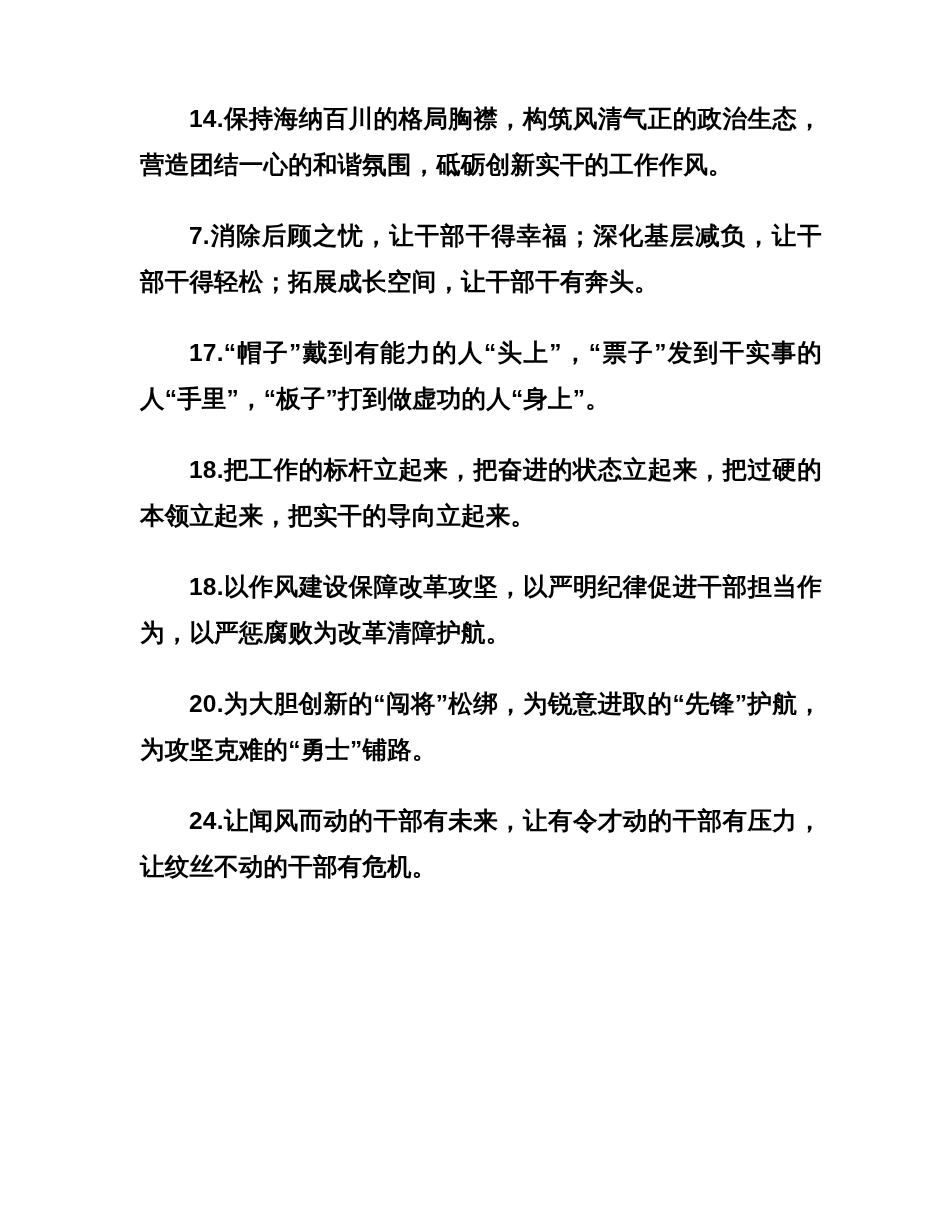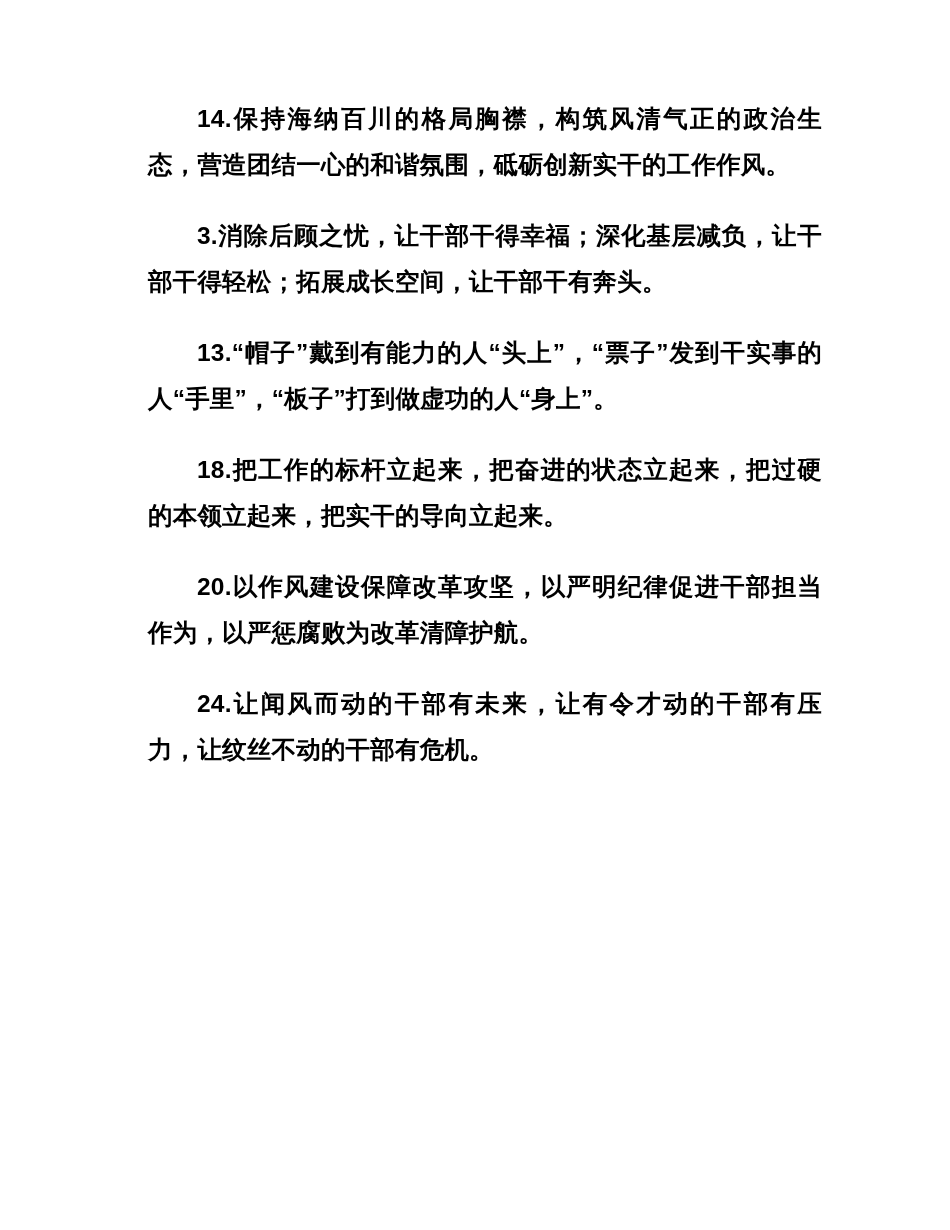--- a/index.html
+++ b/index.html
@@ -25,21 +25,21 @@
   }
 
   .doc-body {
     position: absolute;
     left: 136px;
     top: 96px;
     width: 686px;
   }
 
   .para {
-    margin: 0 0 25px 12px;
+    margin: 0 0 25px 4px;
     font-size: 24.5px;
     line-height: 46px;
     text-align: justify;
     text-justify: inter-ideograph;
     text-indent: 49px;
     letter-spacing: 0.2px;
     font-weight: 600;
     word-break: break-all;
   }
 
@@ -49,27 +49,28 @@
 </style>
 </head>
 <body>
 
 <div class="page">
   <div class="doc-body">
 
     <p class="para">14.保持海纳百川的格局胸襟，构筑风清气正的政治生态，营造团结一心的和谐氛围，砥砺创新实干的工作作风。</p>
 
 
-    <p class="para">3.消除后顾之忧，让干部干得幸福；深化基层减负，让干部干得轻松；拓展成长空间，让干部干有奔头。</p>
+    <p class="para">7.消除后顾之忧，让干部干得幸福；深化基层减负，让干部干得轻松；拓展成长空间，让干部干有奔头。</p>
 
-    <p class="para">13.“帽子”戴到有能力的人“头上”，“票子”发到干实事的人“手里”，“板子”打到做虚功的人“身上”。</p>
+    <p class="para">17.“帽子”戴到有能力的人“头上”，“票子”发到干实事的人“手里”，“板子”打到做虚功的人“身上”。</p>
 
     <p class="para">18.把工作的标杆立起来，把奋进的状态立起来，把过硬的本领立起来，把实干的导向立起来。</p>
 
-    <p class="para">20.以作风建设保障改革攻坚，以严明纪律促进干部担当作为，以严惩腐败为改革清障护航。</p>
+    <p class="para">18.以作风建设保障改革攻坚，以严明纪律促进干部担当作为，以严惩腐败为改革清障护航。</p>
 
+    <p class="para">20.为大胆创新的“闯将”松绑，为锐意进取的“先锋”护航，为攻坚克难的“勇士”铺路。</p>
 
 
 
     <p class="para">24.让闻风而动的干部有未来，让有令才动的干部有压力，让纹丝不动的干部有危机。</p>
 
   </div>
 </div>
 
 </body></html>

